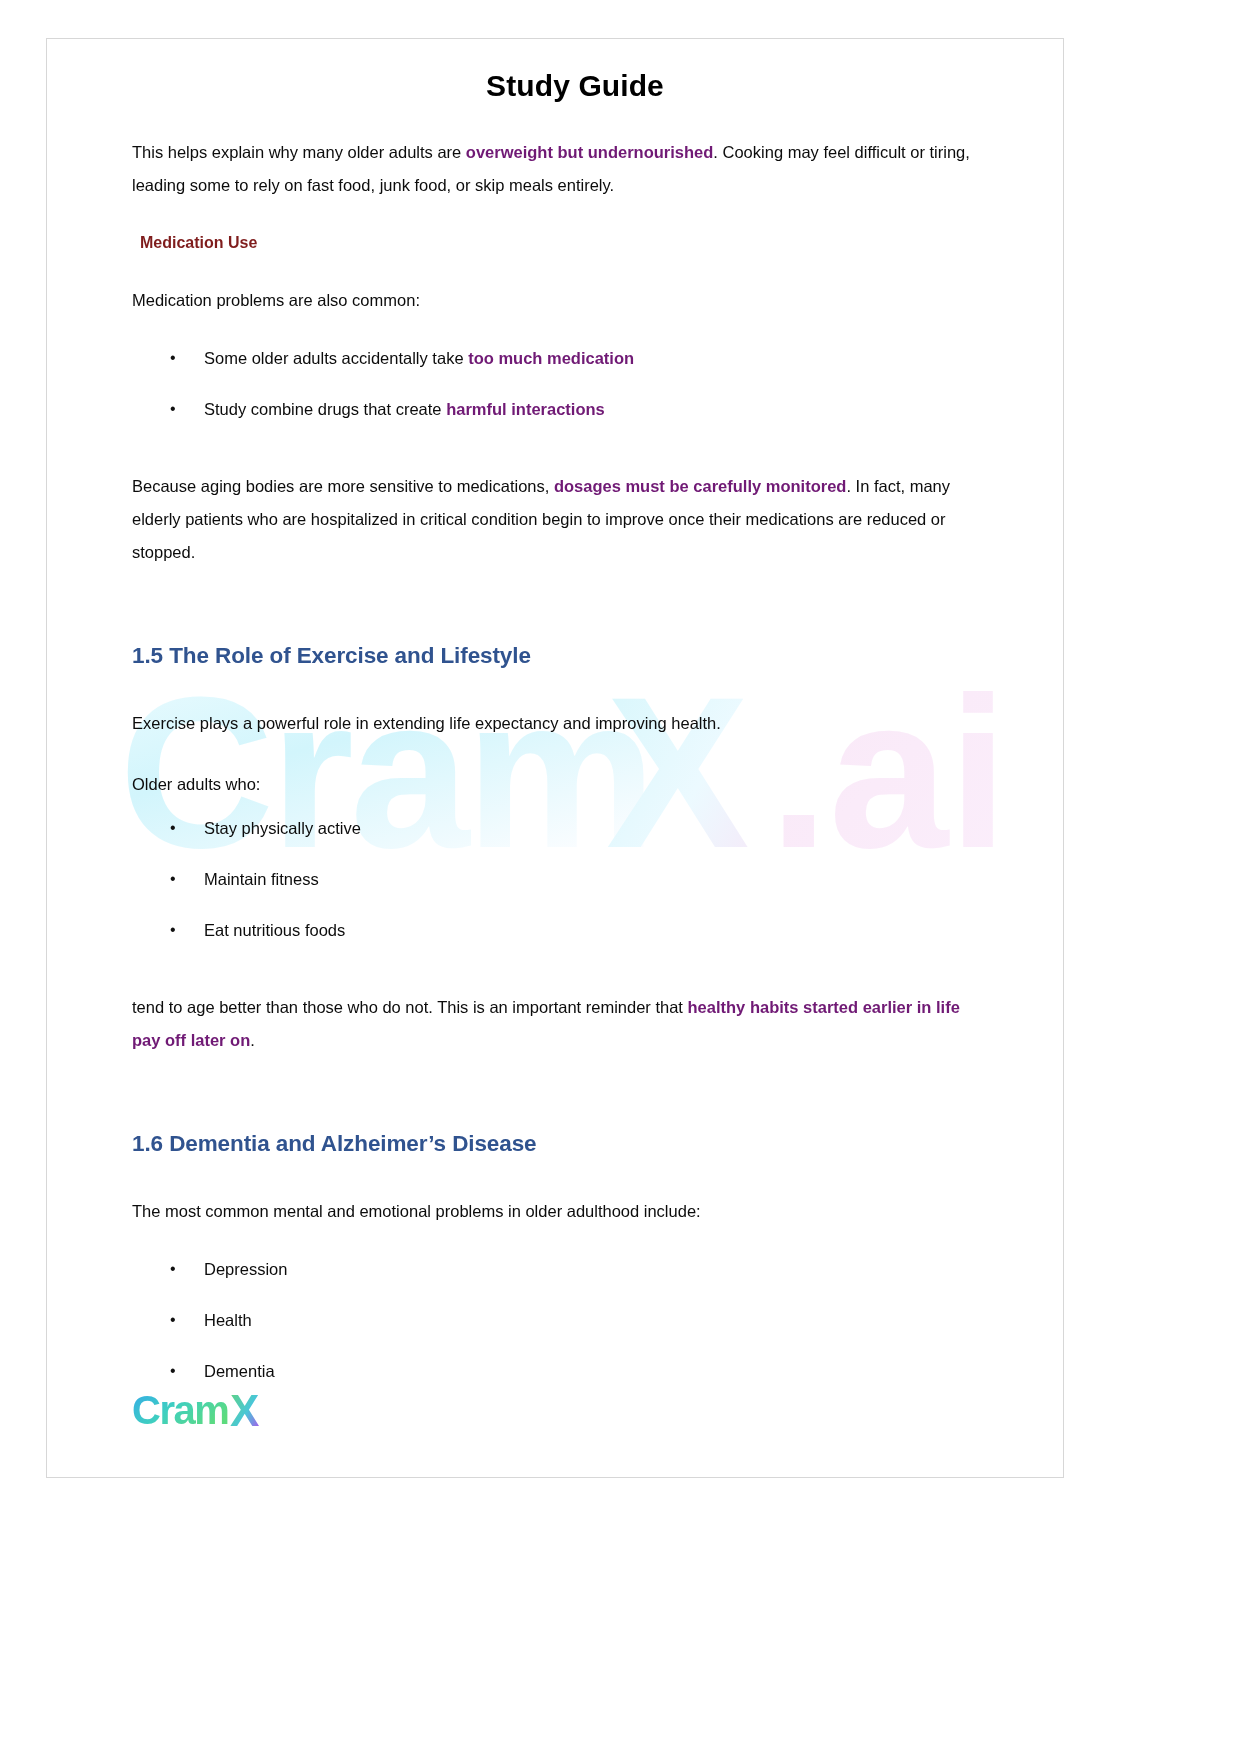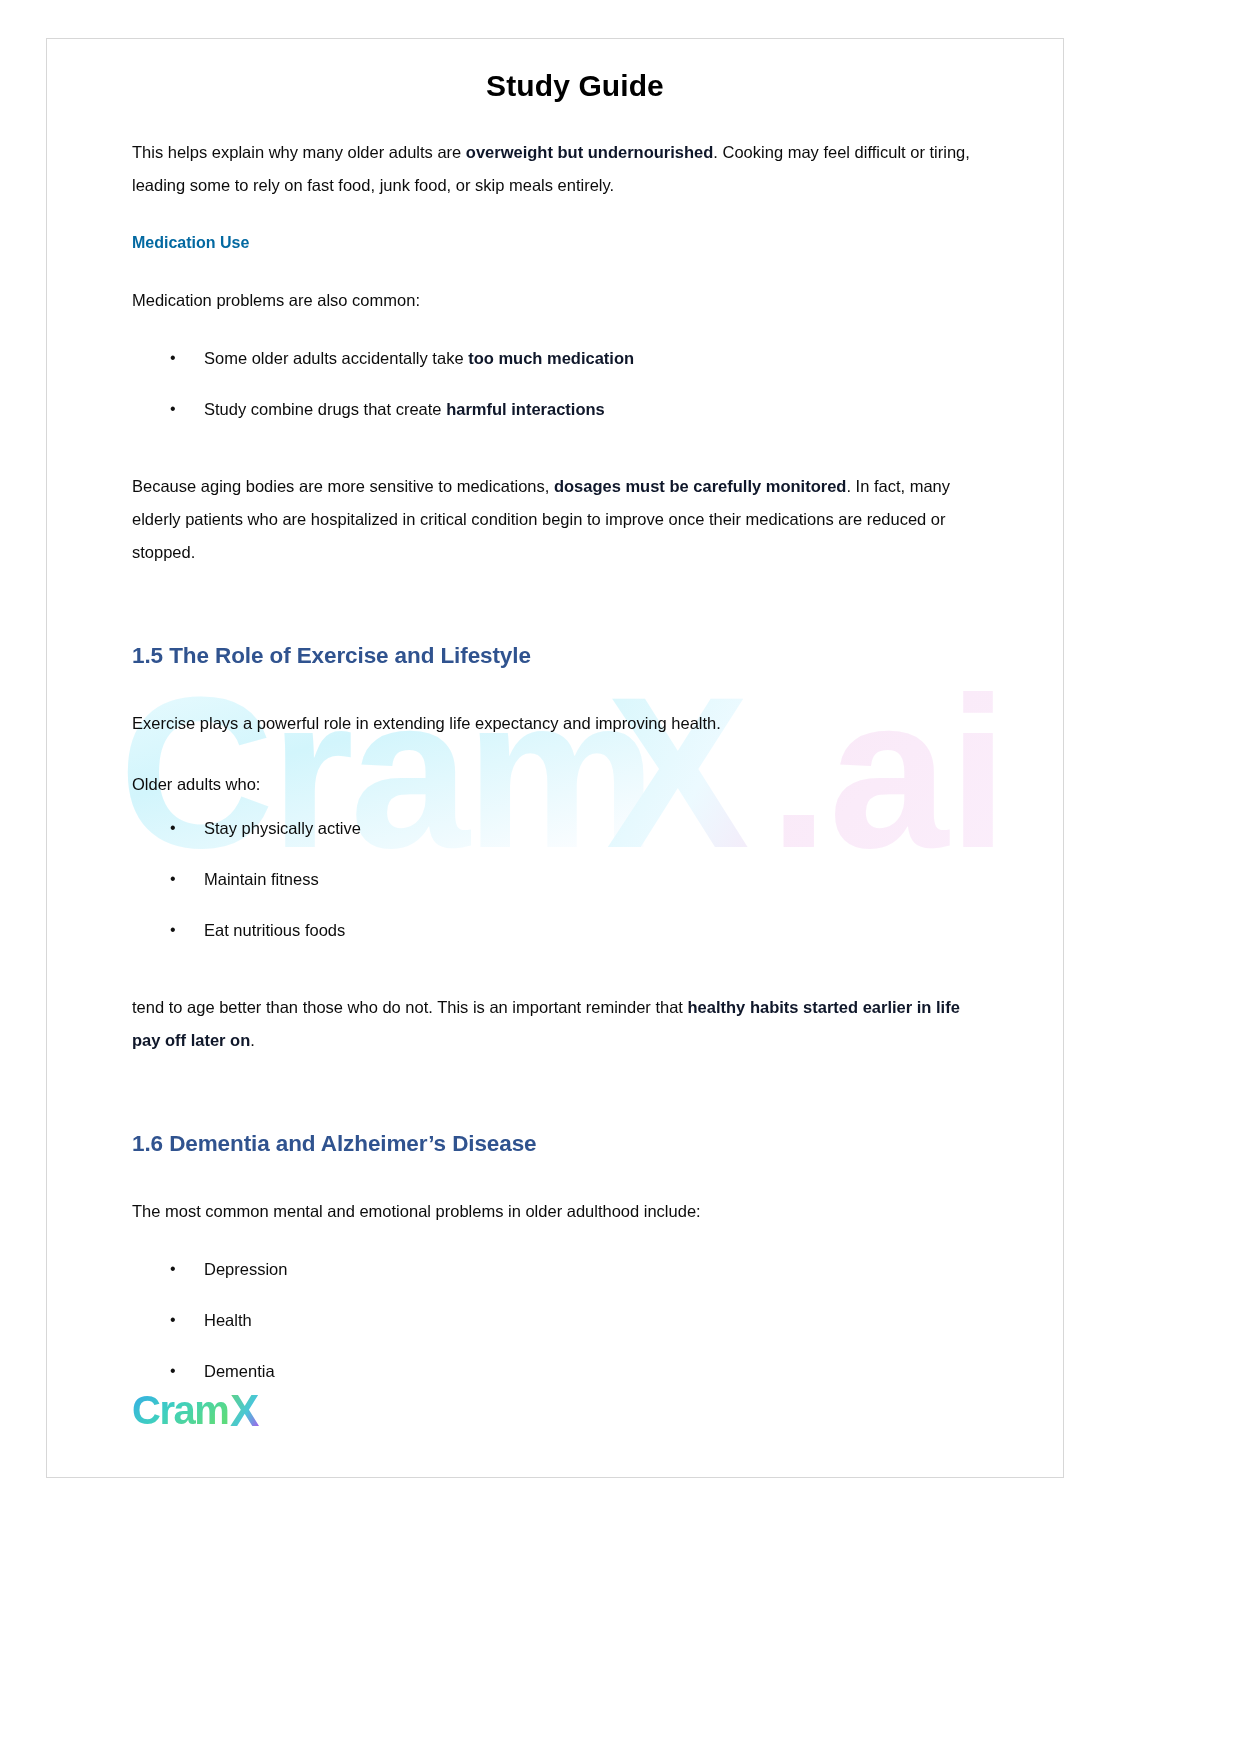--- a/index.html
+++ b/index.html
@@ -73,22 +73,22 @@
     line-height: 33px;
     color: #0c0c0c;
     margin: 0 0 28px 0;
     max-width: 845px;
   }
   p.body.tight { margin-bottom: 14px; }
 
   p.subhead {
     font-size: 16px;
     font-weight: bold;
-    color: #0369a1;
-    margin: 0 0 28px 0;
+    color: #7f1d1d;
+    margin: 0 0 28px 8px;
     line-height: 26px;
   }
 
   h2.section {
     font-size: 22.5px;
     font-weight: bold;
     color: #30538f;
     margin: 0 0 36px 0;
     line-height: 30px;
     letter-spacing: -0.1px;
@@ -113,21 +113,21 @@
   ul.bullets li:last-child { margin-bottom: 0; }
   ul.bullets li .dot {
     position: absolute;
     left: 38px;
     top: 0;
     font-size: 16px;
     line-height: 26px;
     color: #111;
   }
 
-  b, strong { font-weight: bold; color: #0f172a; }
+  b, strong { font-weight: bold; color: #701a75; }
 
   
   .footer-logo {
     position: absolute;
     left: 85px;
     bottom: 44px;
     width: 160px;
     height: 44px;
     z-index: 3;
   }

